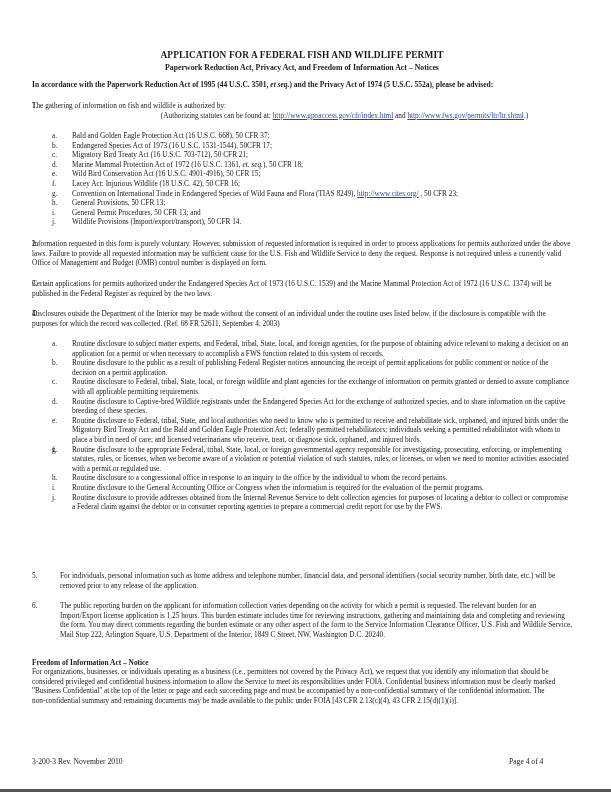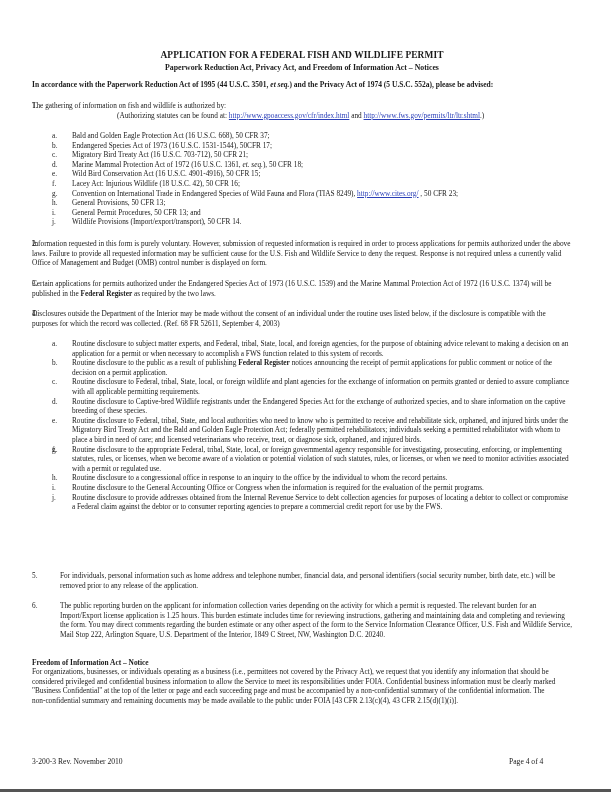--- a/index.html
+++ b/index.html
@@ -35,29 +35,29 @@
     font-weight: bold; font-size: 7.5px; white-space: nowrap;
   }
   .num { position: absolute; left: 0; }
   .sec { position: absolute; left: 0; width: 540px; }
   .sec .body { }
   .sec.narrow .body { margin-left: 28px; }
   .sub-list { position: absolute; left: 20px; width: 520px; }
   .sub-item { position: relative; padding-left: 20px; }
   .sub-item .letter { position: absolute; left: 0; top: 0; }
   a.link { color: #2a3fb8; text-decoration: underline; }
-  .indent-note { padding-left: 85px; }
+  .indent-note { padding-left: 85px; text-align: center; }
   .foia-title {
     position: absolute; left: 0; top: 658px; width: 540px;
     font-weight: bold; font-size: 7.4px;
   }
   .foia-body { position: absolute; left: 0; top: 667px; width: 525px; }
   .footer-left { position: absolute; left: 0; top: 757px; font-size: 7.6px; }
   .footer-right { position: absolute; left: 477px; top: 757px; font-size: 7.6px; }
-  b.reg { font-weight: bold; }
+  b.reg { font-weight: normal; }
 </style>
 </head>
 <body>
 
 <div class="page">
   <div class="content">
 
     <div class="title">APPLICATION FOR A FEDERAL FISH AND WILDLIFE PERMIT</div>
     <div class="subtitle">Paperwork Reduction Act, Privacy Act, and Freedom of Information Act – Notices</div>
 

